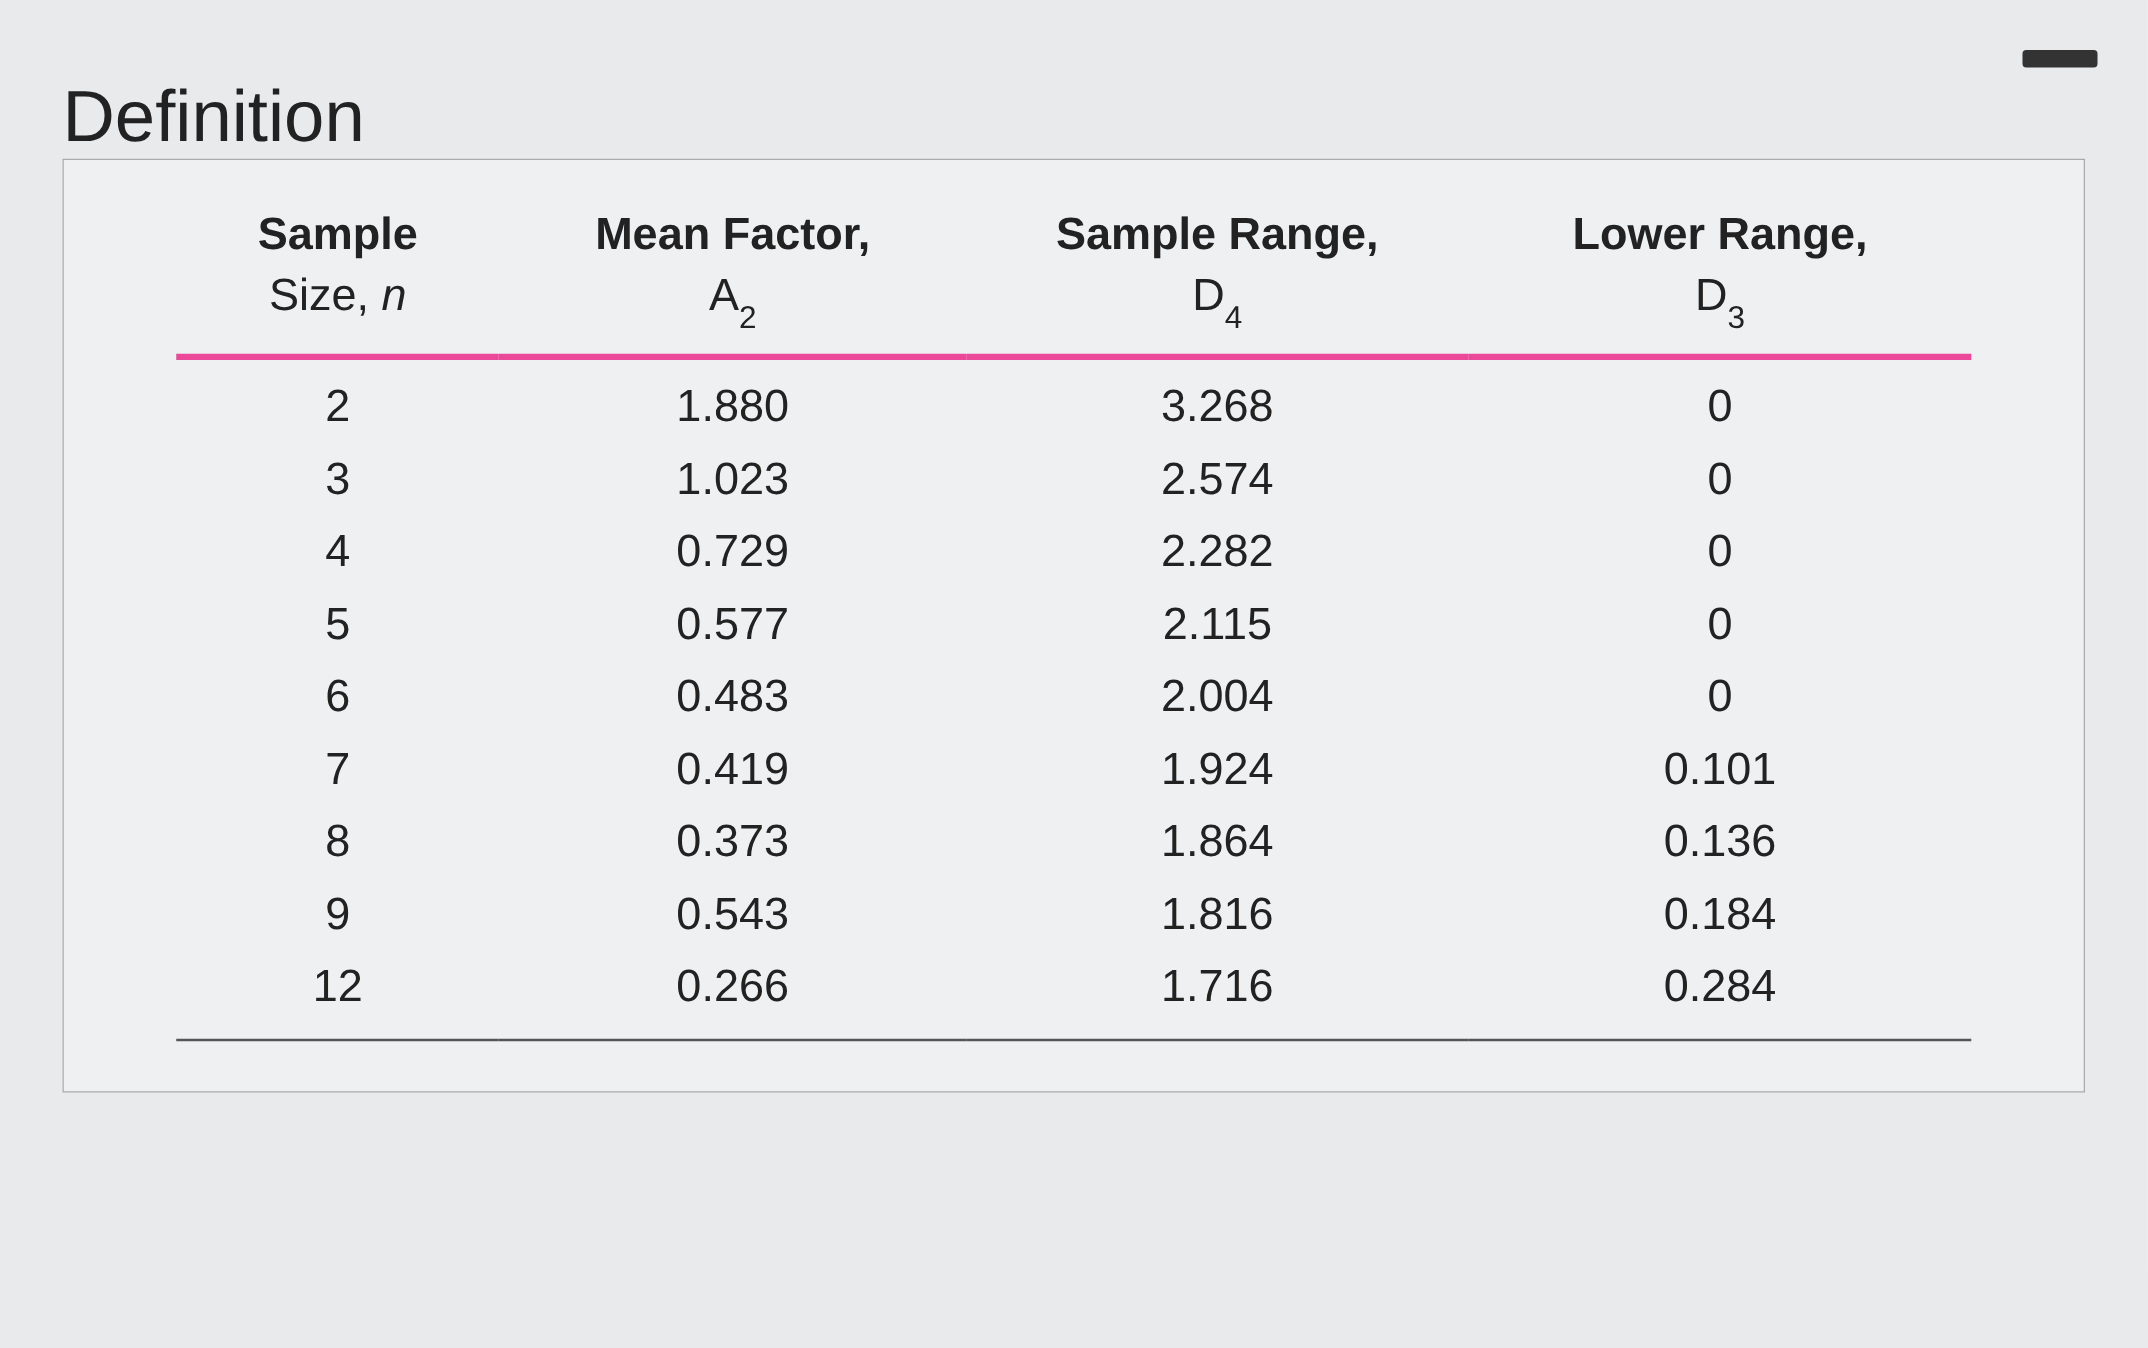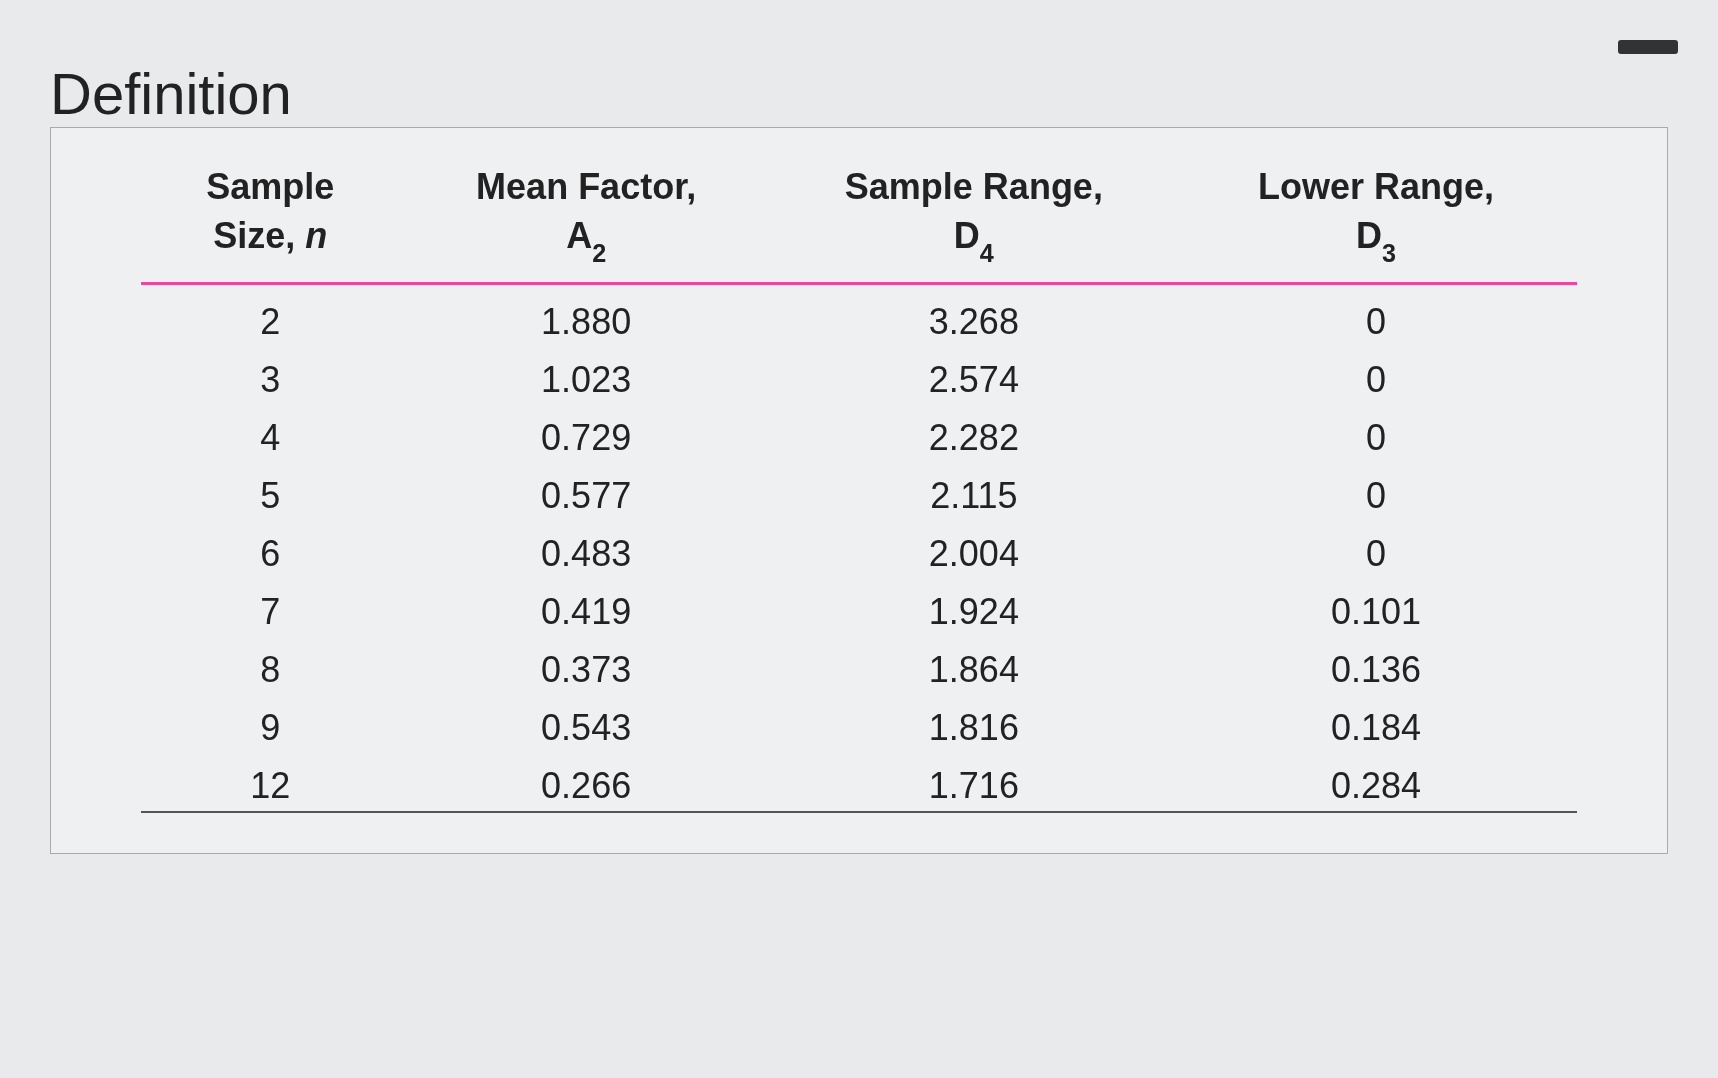--- a/index.html
+++ b/index.html
@@ -30,32 +30,32 @@
       padding: 25px 90px 40px 90px;
       margin: 0 10px;
     }
     table {
       width: 100%;
       border-collapse: collapse;
       font-size: 36px;
       color: #222;
     }
     thead {
-      border-bottom: 3px solid #ec4899;
+      border-bottom: 5px solid #ec4899;
     }
     thead th {
       font-weight: 700;
       text-align: center;
       padding: 10px 20px 18px 20px;
       vertical-align: top;
       line-height: 1.35;
     }
     thead th .sub {
       display: block;
-      font-weight: 700;
+      font-weight: 400;
     }
     .subscript {
       font-size: 0.7em;
       vertical-align: sub;
       position: relative;
       top: 6px;
     }
     .italic {
       font-style: italic;
     }
@@ -64,21 +64,21 @@
       padding: 8px 20px;
       font-weight: 400;
     }
     tbody {
       border-bottom: 2px solid #555;
     }
     tbody tr:first-child td {
       padding-top: 16px;
     }
     tbody tr:last-child td {
-      padding-bottom: 4px;
+      padding-bottom: 21px;
     }
     .minimize-icon {
       position: absolute;
       top: 40px;
       right: 40px;
       width: 60px;
       height: 14px;
       background: #333;
       border-radius: 3px;
     }

